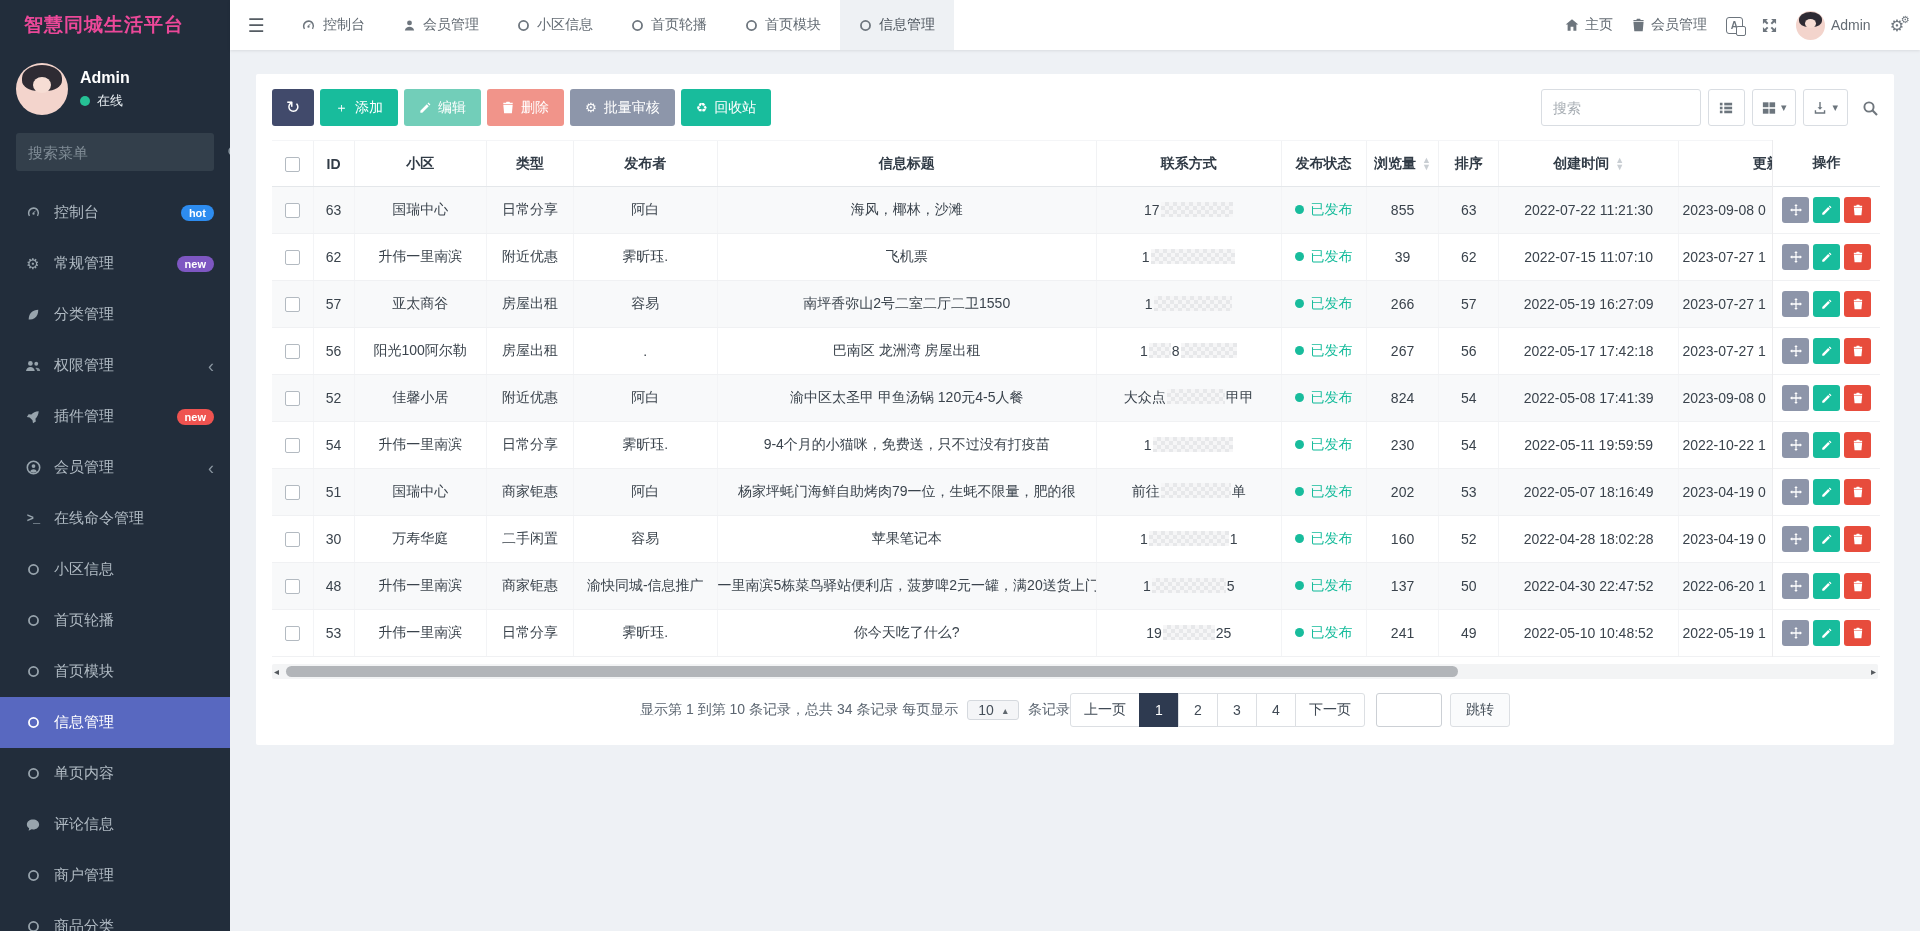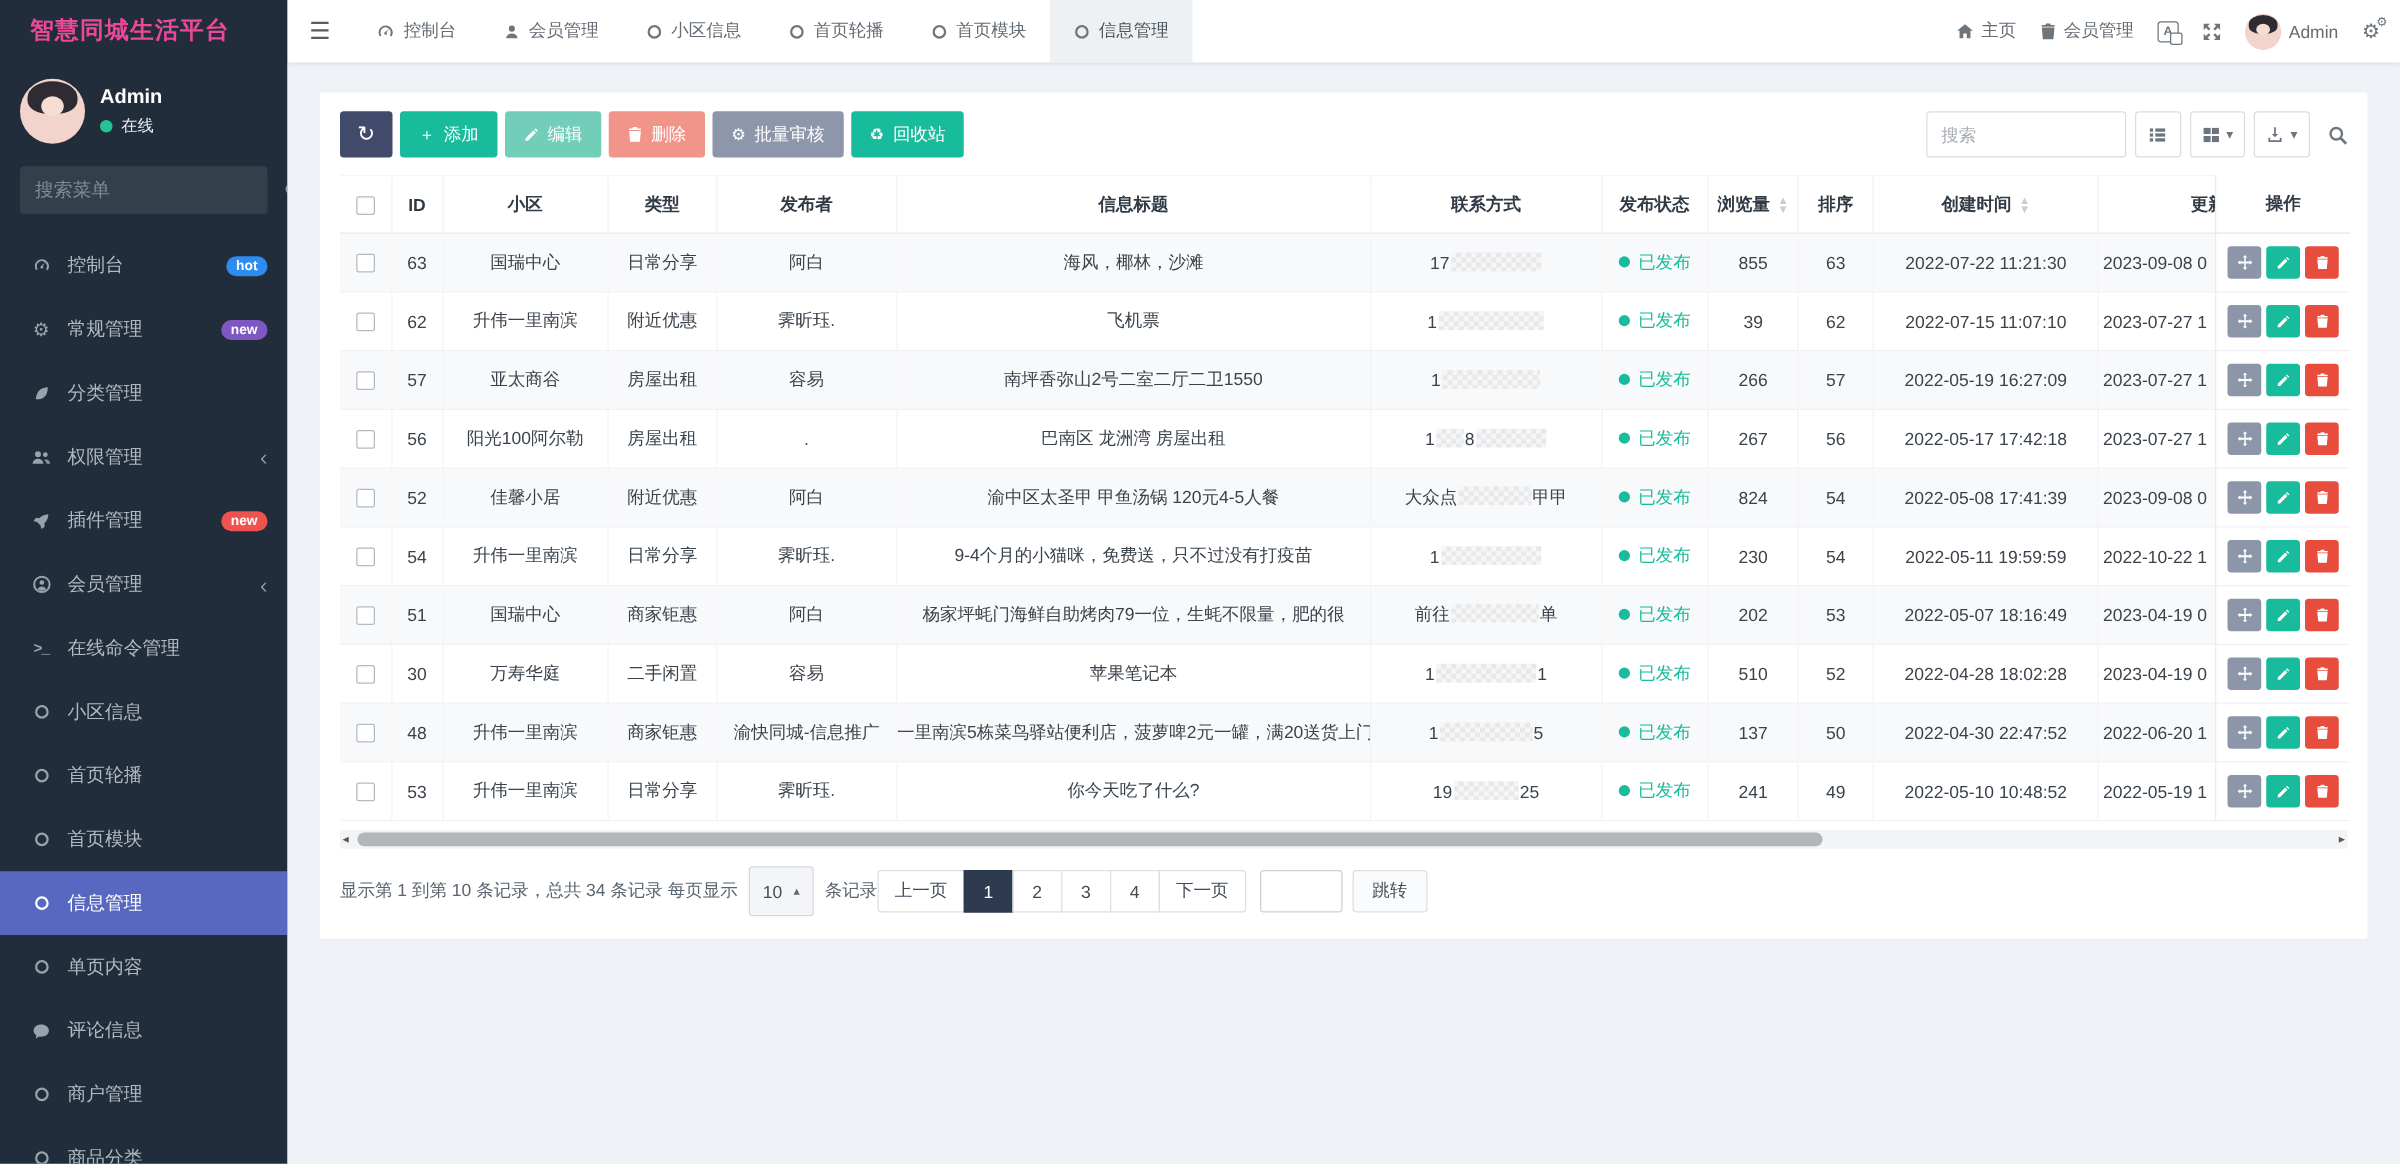--- a/index.html
+++ b/index.html
@@ -109,23 +109,23 @@
   .abtn { width:27px; height:26px; border:none; border-radius:3px; color:#fff; display:inline-flex; align-items:center;
     justify-content:center; cursor:pointer; }
   .abtn.mv { background:#8d95a9; } .abtn.ed { background:#18bc9c; } .abtn.dl { background:#e74c3c; }
 
   .hscroll { height:15px; background:#f3f4f5; position:relative; margin-top:7px; border-radius:2px; }
   .hthumb { position:absolute; left:14px; top:2px; bottom:2px; width:73%; background:#b2b5b9; border-radius:6px; cursor:pointer; }
   .harrow { position:absolute; top:0; height:15px; display:flex; align-items:center; color:#55595e; font-size:10px; cursor:pointer; }
   .harrow.l { left:2px; } .harrow.r { right:2px; }
 
   
-  .foot { display:flex; align-items:center; justify-content:flex-start; margin-top:14px; font-size:14px; color:#5b6570; }
+  .foot { display:flex; align-items:center; justify-content:center; margin-top:14px; font-size:14px; color:#5b6570; }
   .foot-left { display:flex; align-items:center; }
-  .psize { display:inline-flex; align-items:center; gap:9px; height:40px; border:1px solid #d5d9de; background:#f4f5f7;
+  .psize { display:inline-flex; align-items:center; gap:9px; height:20px; border:1px solid #d5d9de; background:#f4f5f7;
     border-radius:3px; padding:0 10px; margin:0 9px; cursor:pointer; color:#454f59; }
   .psize .caret { font-size:10px; color:#60686f; }
   .pager { display:flex; align-items:center; }
   .pg { min-width:40px; height:34px; border:1px solid #dcdfe3; background:#fff; display:inline-flex; align-items:center;
     justify-content:center; margin-left:-1px; padding:0 13px; color:#404a55; cursor:pointer; font-size:14px; }
   .pg:first-child { border-radius:3px 0 0 3px; margin-left:0; }
   .pg:last-child { border-radius:0 3px 3px 0; }
   .pg.active { background:#2e3a50; border-color:#2e3a50; color:#fff; }
   .jump-input { width:66px; height:34px; border:1px solid #ccd0d5; border-radius:3px; margin-left:11px; outline:none;
     padding:0 8px; font-family:inherit; }
@@ -587,21 +587,21 @@
   </tr>
   <tr>
     <td><span class="cbx"></span></td>
     <td>30</td>
     <td>万寿华庭</td>
     <td>二手闲置</td>
     <td>容易</td>
     <td>苹果笔记本</td>
     <td><span>1</span><span class="cz" style="width:80px"></span><span>1</span></td>
     <td><span class="st-dot"></span><span class="st-txt">已发布</span></td>
-    <td>510</td>
+    <td>160</td>
     <td>52</td>
     <td>2022-04-28 18:02:28</td>
     <td class="c-updated">2023-04-19 0</td>
   </tr>
   <tr>
     <td><span class="cbx"></span></td>
     <td>48</td>
     <td>升伟一里南滨</td>
     <td>商家钜惠</td>
     <td>渝快同城-信息推广</td>

